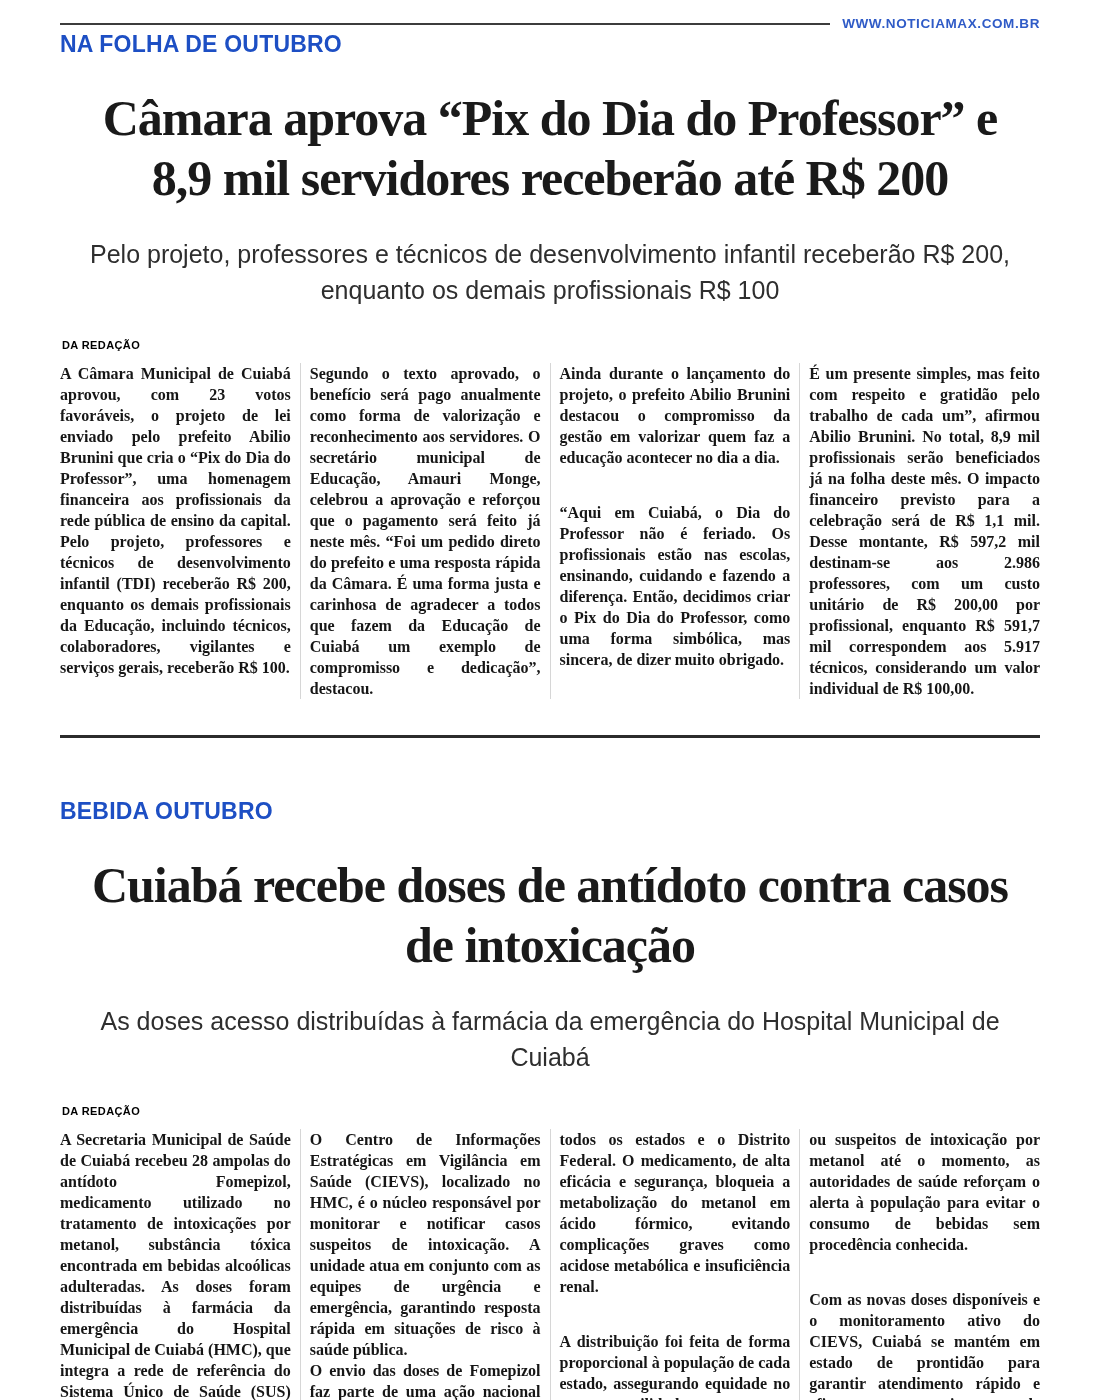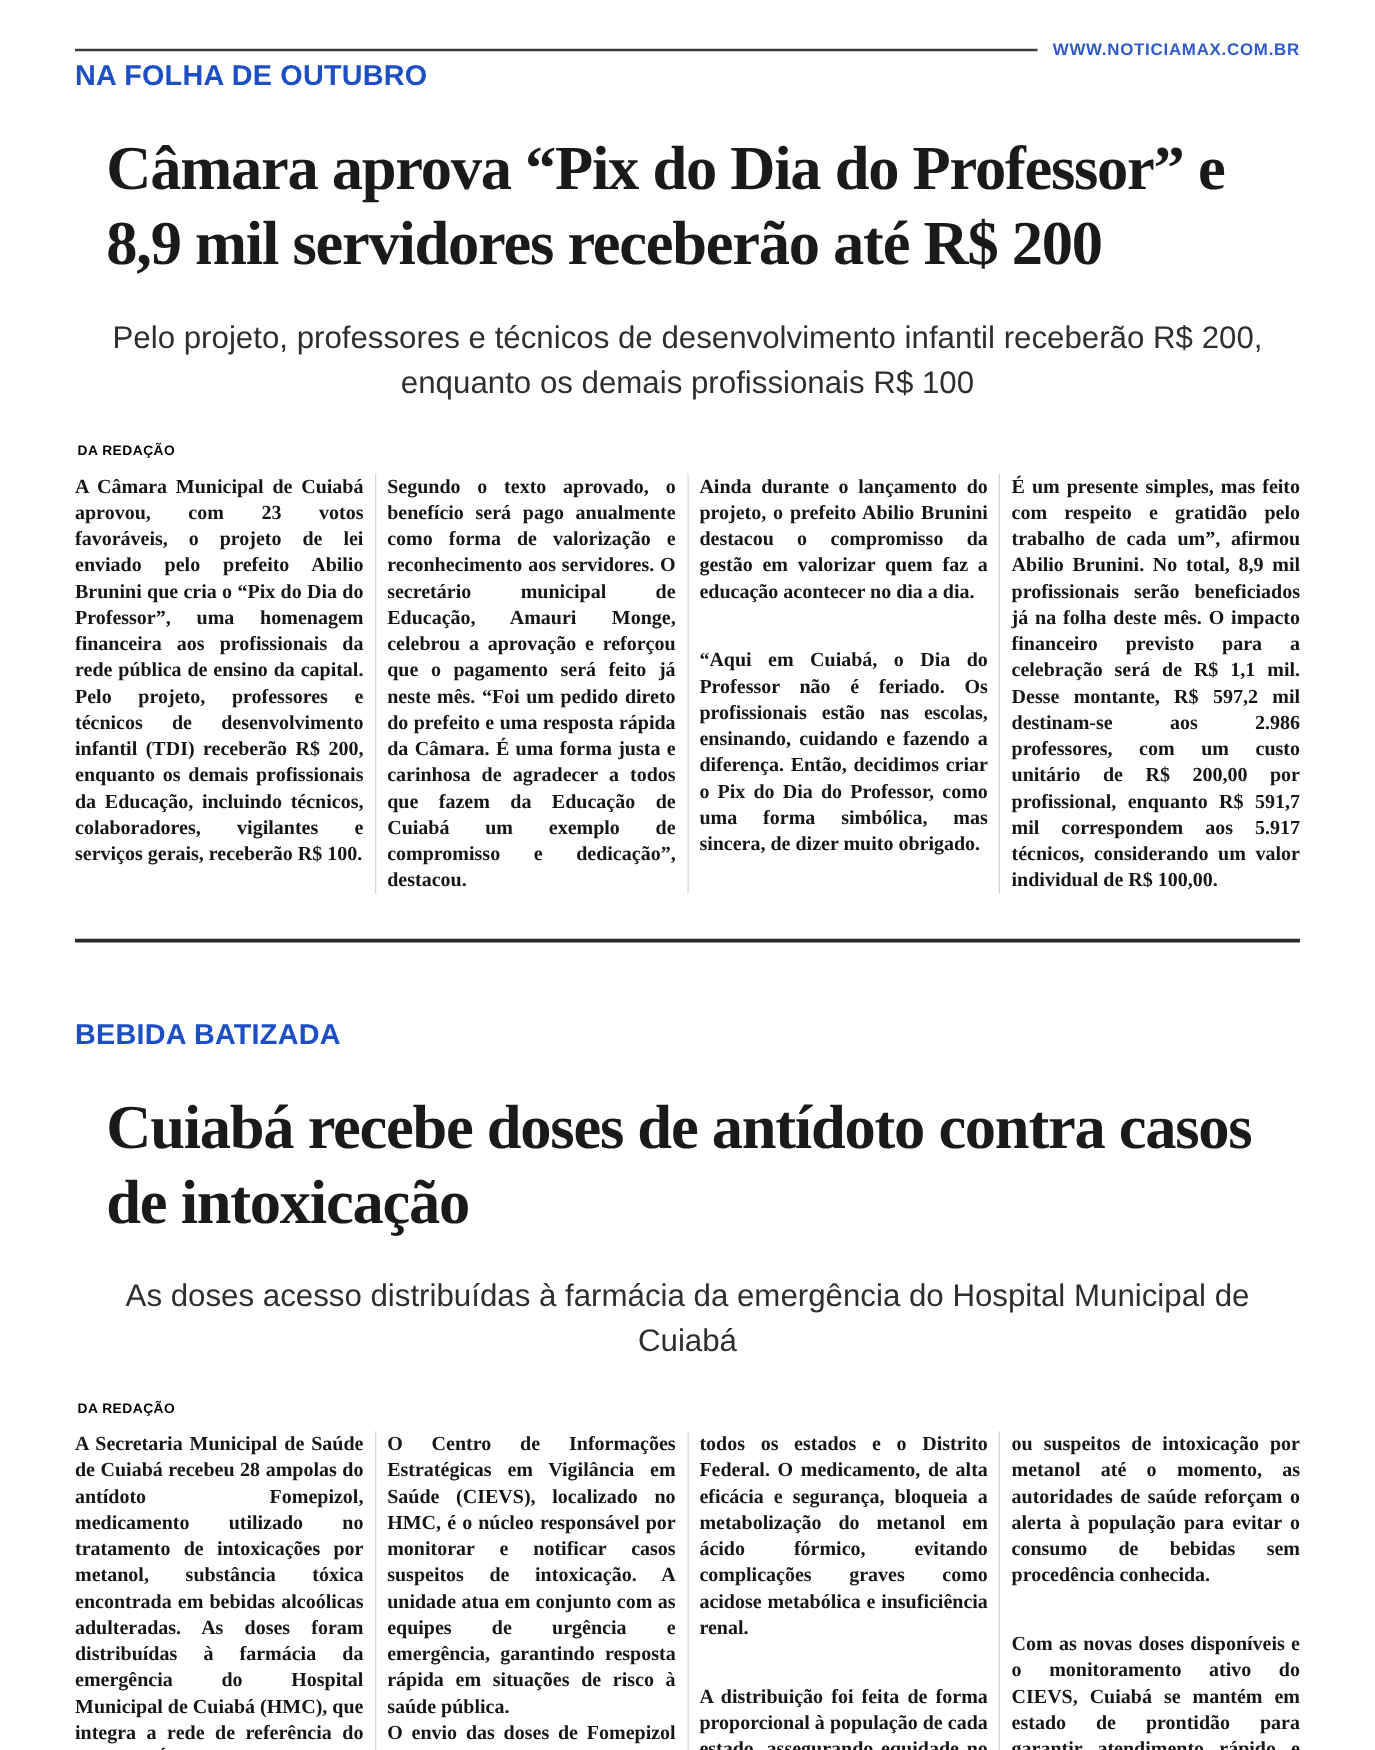--- a/index.html
+++ b/index.html
@@ -14,32 +14,32 @@
   html,body{background:#ffffff;}
   body{
     width:1100px;height:1400px;
     display:flex;flex-direction:column;
     font-family:"Liberation Sans",sans-serif;
     color:var(--text-dark);
     overflow:hidden;
   }
   .page{padding:0 60px;}
   
-  .header-row{display:flex;align-items:center;margin-top:32px;}
+  .header-row{display:flex;align-items:center;margin-top:16px;}
   .top-rule{flex:1;height:2px;background:var(--rule-dark);}
   .site-url{margin-left:12px;font-size:13.5px;font-weight:600;letter-spacing:.6px;color:#2f5bc7;white-space:nowrap;}
   
   .kicker{font-size:23px;font-weight:800;color:var(--accent-blue);letter-spacing:.2px;}
   .kicker.second{margin-top:60px;}
   
   .headline{
     font-family:"Liberation Serif",serif;
     font-weight:700;font-size:50px;line-height:1.2;
     letter-spacing:-1px;color:#1a1a1a;
-    max-width:930px;margin:30px auto 0;
+    text-align:center;max-width:930px;margin:30px auto 0;
   }
   
   .subheadline{
     font-size:25px;font-weight:400;color:#2e2e2e;
     text-align:center;line-height:1.45;
     max-width:950px;margin:28px auto 0;
   }
   
   .byline{font-size:11px;font-weight:700;letter-spacing:.4px;color:#000000;margin:30px 0 12px 2px;}
   
@@ -86,21 +86,21 @@
       </div>
       <div class="col">
         <p>É um presente simples, mas feito com respeito e gratidão pelo trabalho de cada um”, afirmou Abilio Brunini. No total, 8,9 mil profissionais serão beneficiados já na folha deste mês. O impacto financeiro previsto para a celebração será de R$ 1,1 mil. Desse montante, R$ 597,2 mil destinam-se aos 2.986 professores, com um custo unitário de R$ 200,00 por profissional, enquanto R$ 591,7 mil correspondem aos 5.917 técnicos, considerando um valor individual de R$ 100,00.</p>
       </div>
     </div>
   </div>
 
   <div class="section-divider"></div>
 
   <div>
-    <div class="kicker second">BEBIDA BATIZADA</div>
+    <div class="kicker second">BEBIDA OUTUBRO</div>
     <h1 class="headline">Cuiabá recebe doses de antídoto contra casos de intoxicação</h1>
     <div class="subheadline">As doses acesso distribuídas à farmácia da emergência do Hospital Municipal de Cuiabá</div>
     <div class="byline">DA REDAÇÃO</div>
     <div class="columns">
       <div class="col">
         <p>A Secretaria Municipal de Saúde de Cuiabá recebeu 28 ampolas do antídoto Fomepizol, medicamento utilizado no tratamento de intoxicações por metanol, substância tóxica encontrada em bebidas alcoólicas adulteradas. As doses foram distribuídas à farmácia da emergência do Hospital Municipal de Cuiabá (HMC), que integra a rede de referência do Sistema Único de Saúde (SUS) para atendimento de casos de envenenamento e intoxicação.</p>
       </div>
       <div class="col">
         <p>O Centro de Informações Estratégicas em Vigilância em Saúde (CIEVS), localizado no HMC, é o núcleo responsável por monitorar e notificar casos suspeitos de intoxicação. A unidade atua em conjunto com as equipes de urgência e emergência, garantindo resposta rápida em situações de risco à saúde pública.</p>
         <p>O envio das doses de Fomepizol faz parte de uma ação nacional de reforço do estoque estratégico do SUS, que distribuiu o antídoto para</p>

